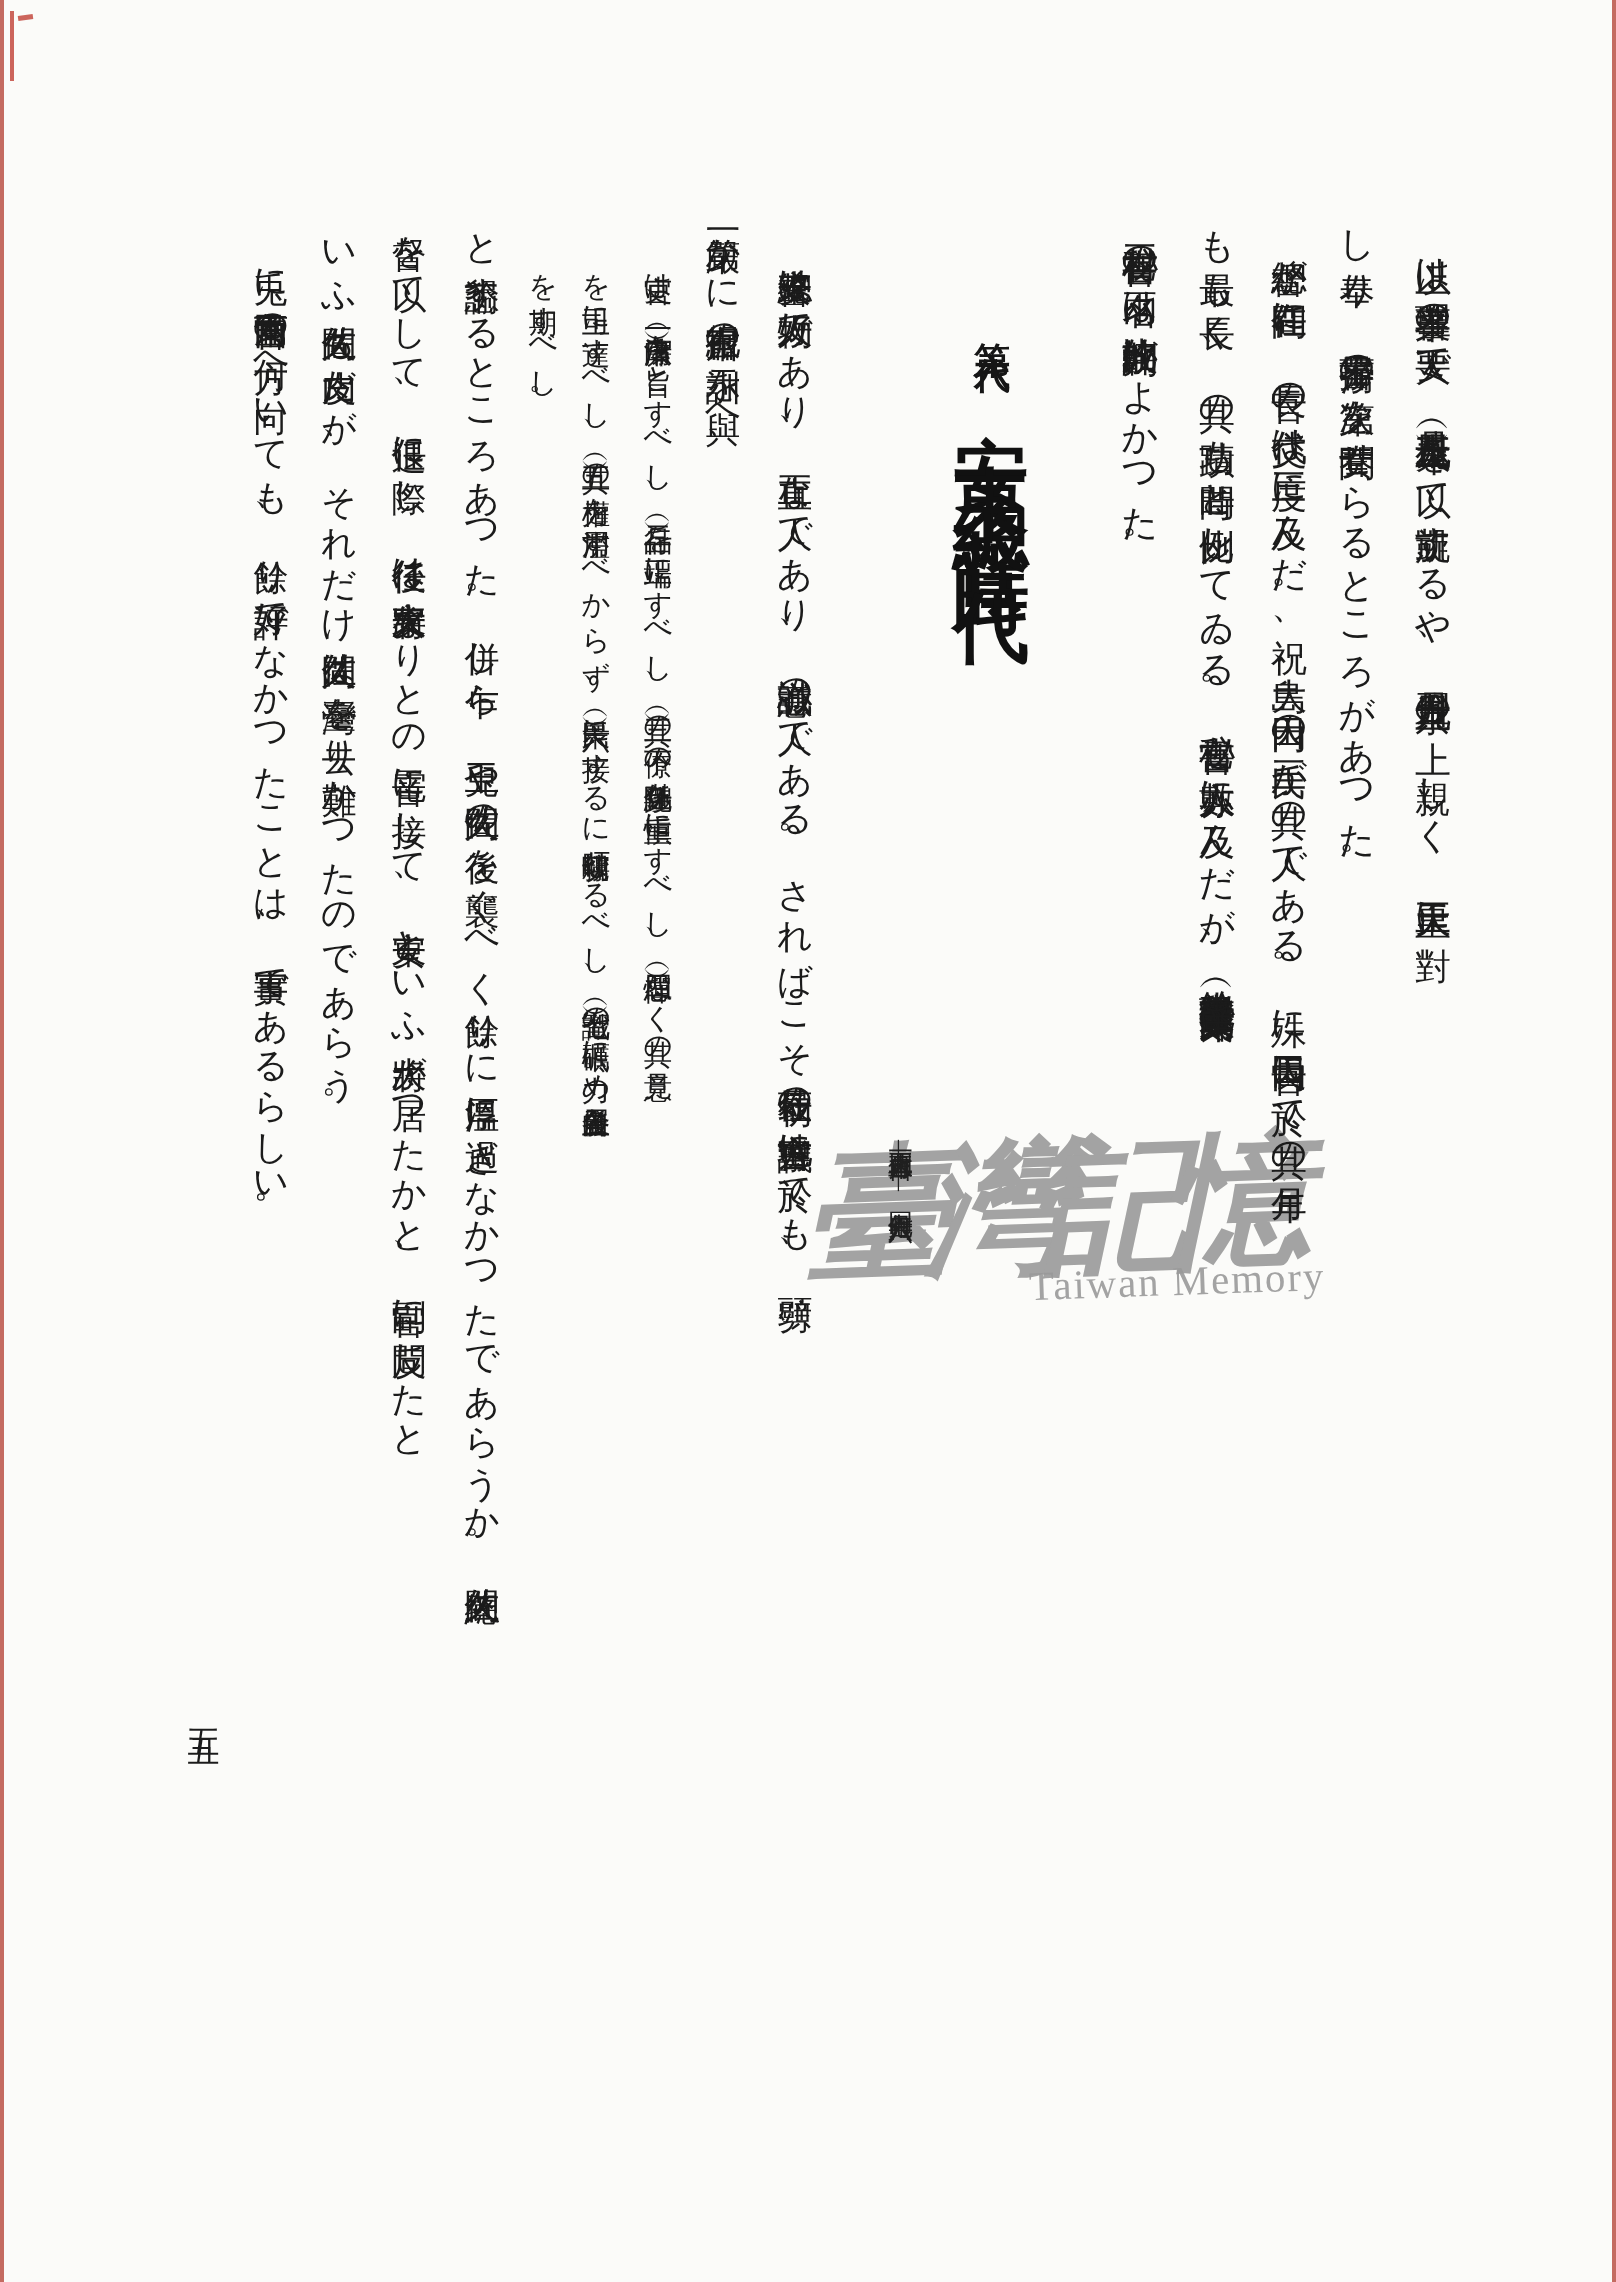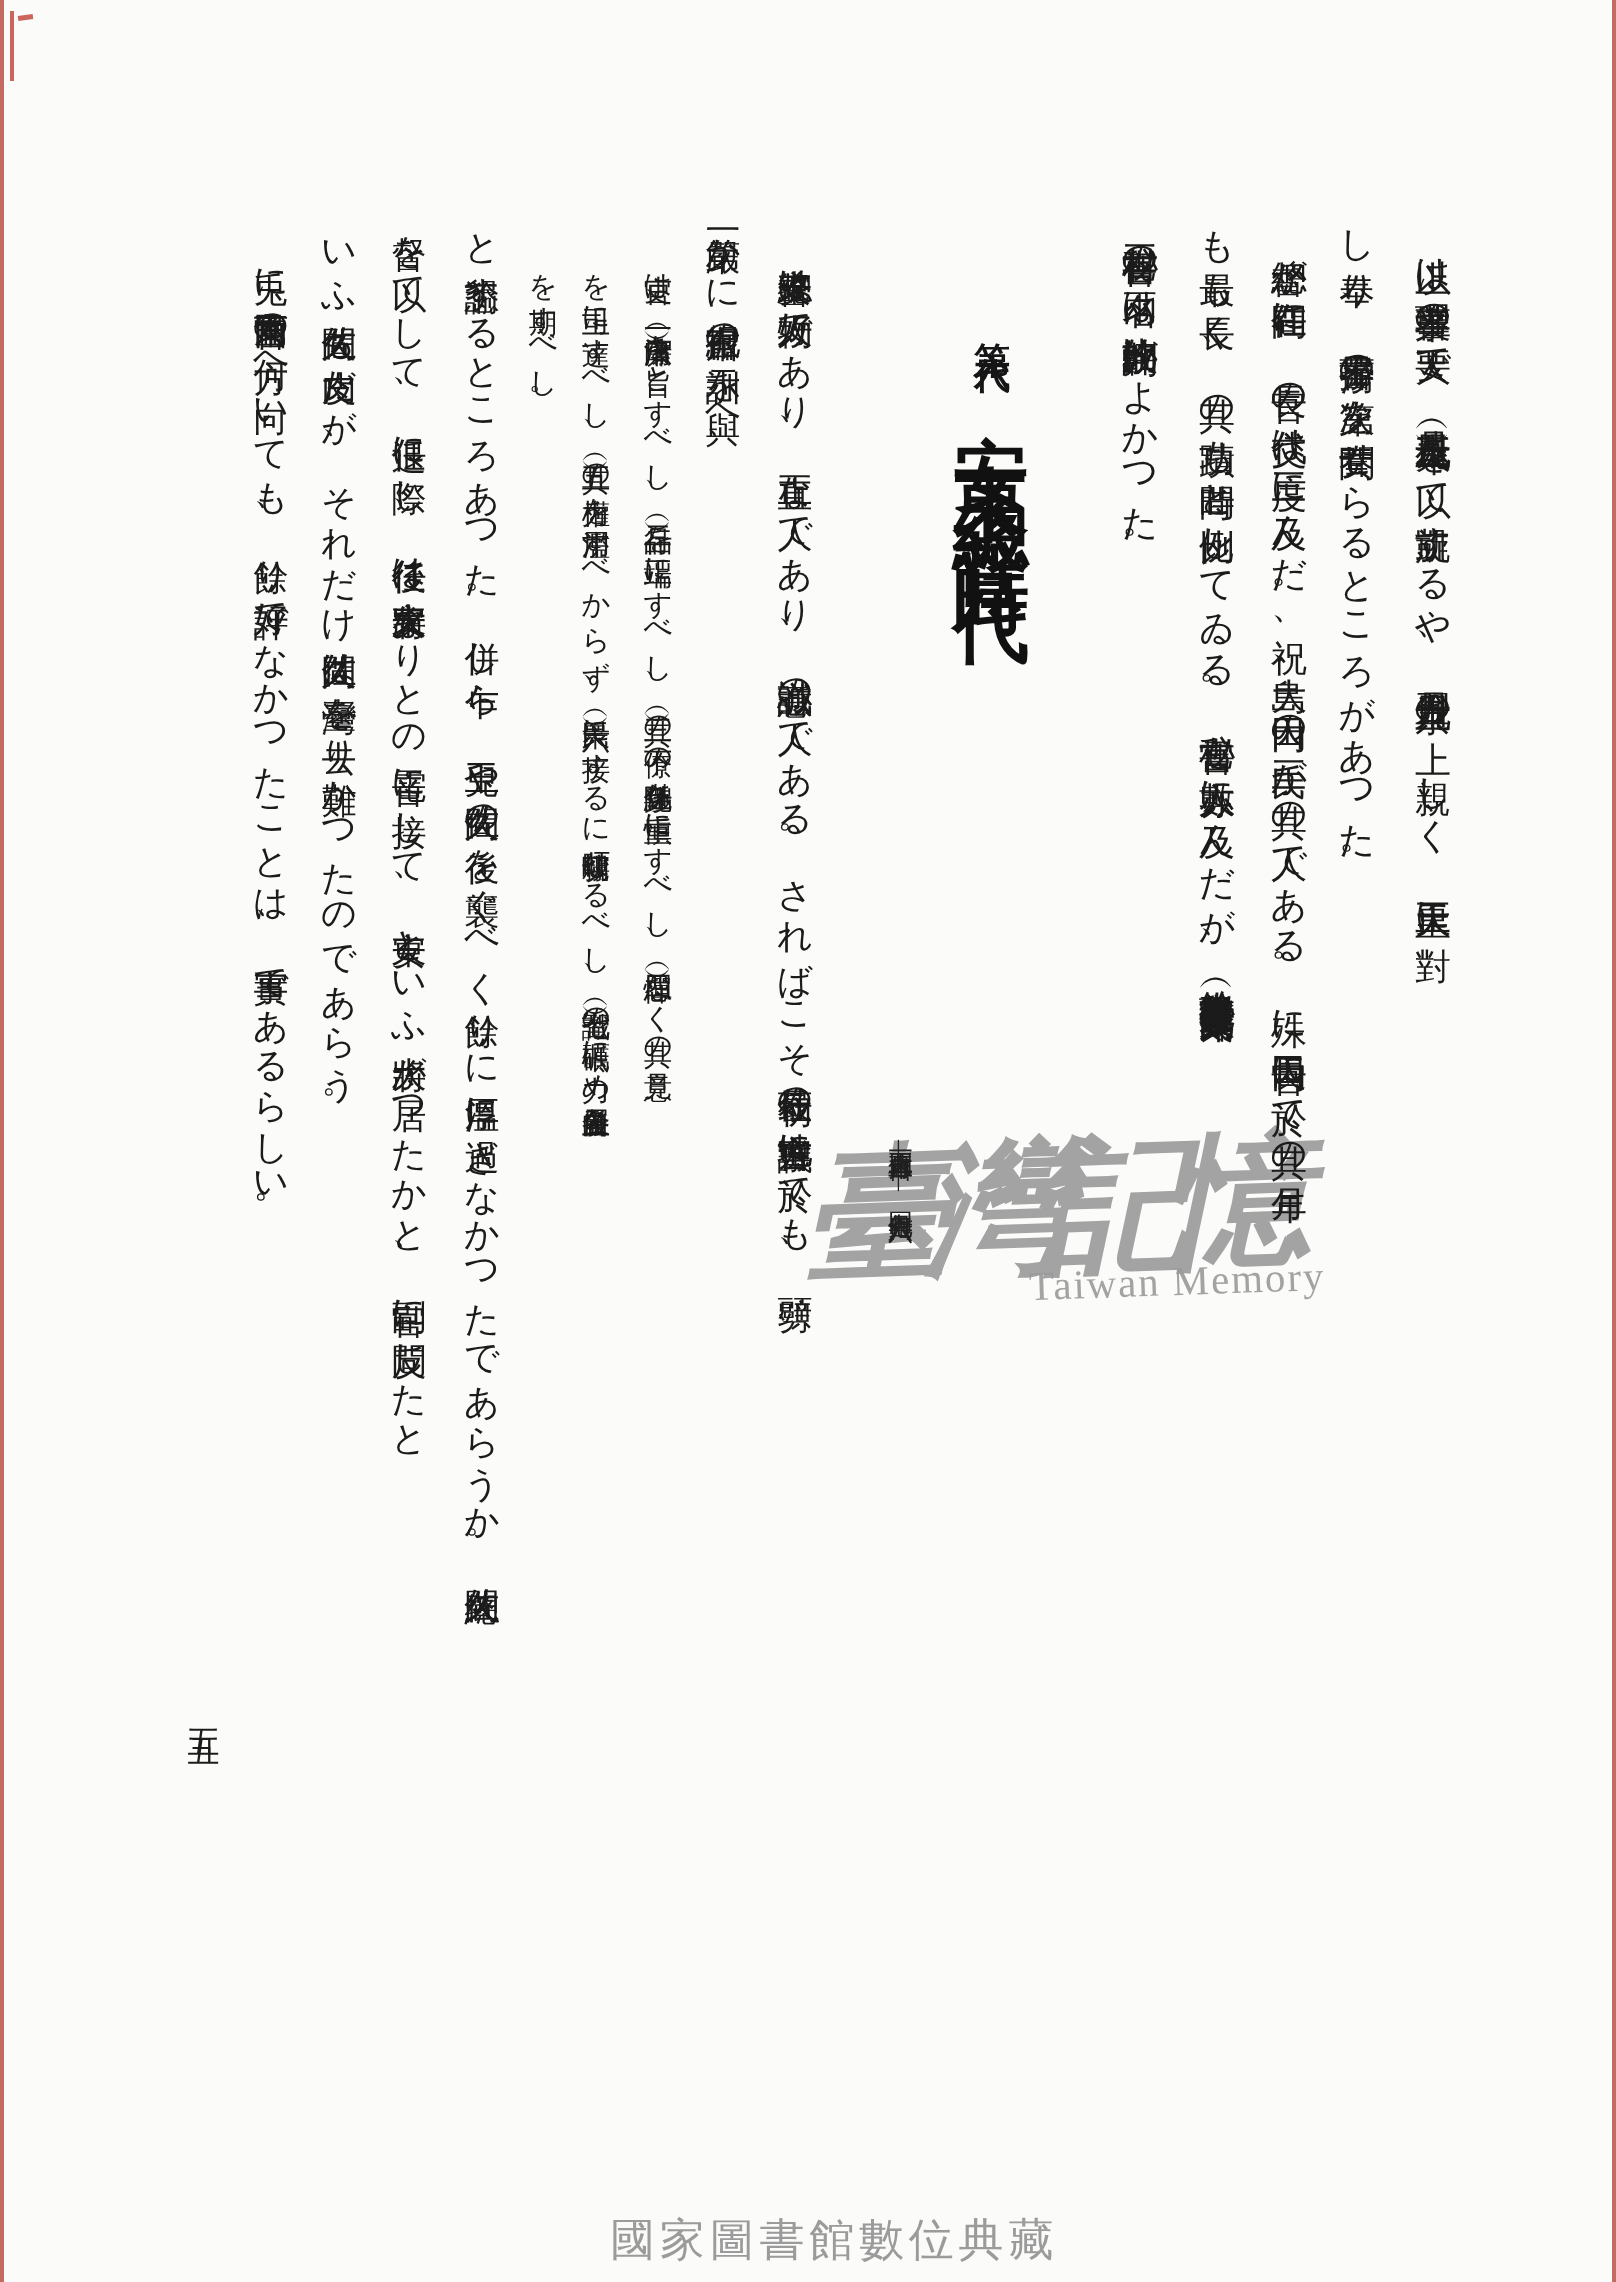--- a/index.html
+++ b/index.html
@@ -102,16 +102,15 @@
       <div class="vcol t37" style="left: 705px; top: 211px;">第一嚴かに官紀振肅の訓示を與へ、</div>
       <div class="vcol t30" style="left: 643px; top: 253px;">官吏は、（一）清廉潔白を旨とすべし、（二）品行を端正にすべし、（三）其の下僚の任免黜陟を愼重にすべし、（四）忌憚なく其の意見</div>
       <div class="vcol t30" style="left: 581px; top: 253px;">を上司に達すべし、（五）其の權力を濫用すべからず、（六）民衆に接するに親切叮嚀なるべし、（七）智識の砥礪に力め各自向上發展</div>
       <div class="vcol t30" style="left: 528px; top: 253px;">を期すべし。</div>
       <div class="vcol t37" style="left: 464px; top: 209px;">と懇諭するところあつた。併し乍ら、兒玉や佐久間の後を襲ぐべく餘りに溫厚に過ぎなかつたであらうか。佐久間總</div>
       <div class="vcol t37" style="left: 391px; top: 209px;">督を以てして、退任に際し、後任は安東大將なりとの電音に接して、安東といふ大將が居つたかと、副官に反問したと</div>
       <div class="vcol t37" style="left: 321px; top: 217px;">いふ佐久間も皮肉だが、それだけ佐久間は臺灣を去り難かつたのであらう。</div>
       <div class="vcol t37" style="left: 253px; top: 243px;">兎に角官民兩面の何方へ向いても、餘り好評でなかつたことは、事實であるらしい。</div>
     </div>
 
-  <div class="footer">國家圖書館數位典藏</div>
 
 </div>
 
 
 </body></html>

